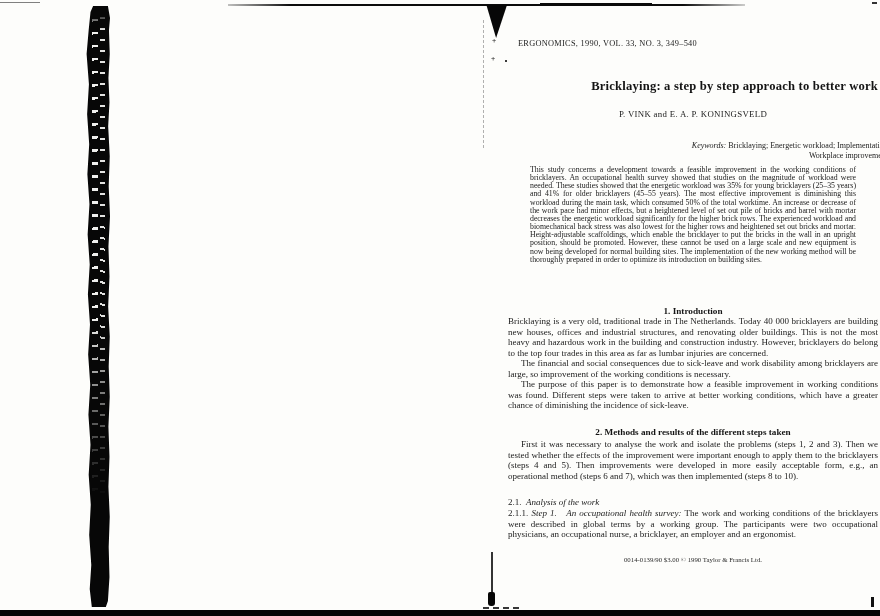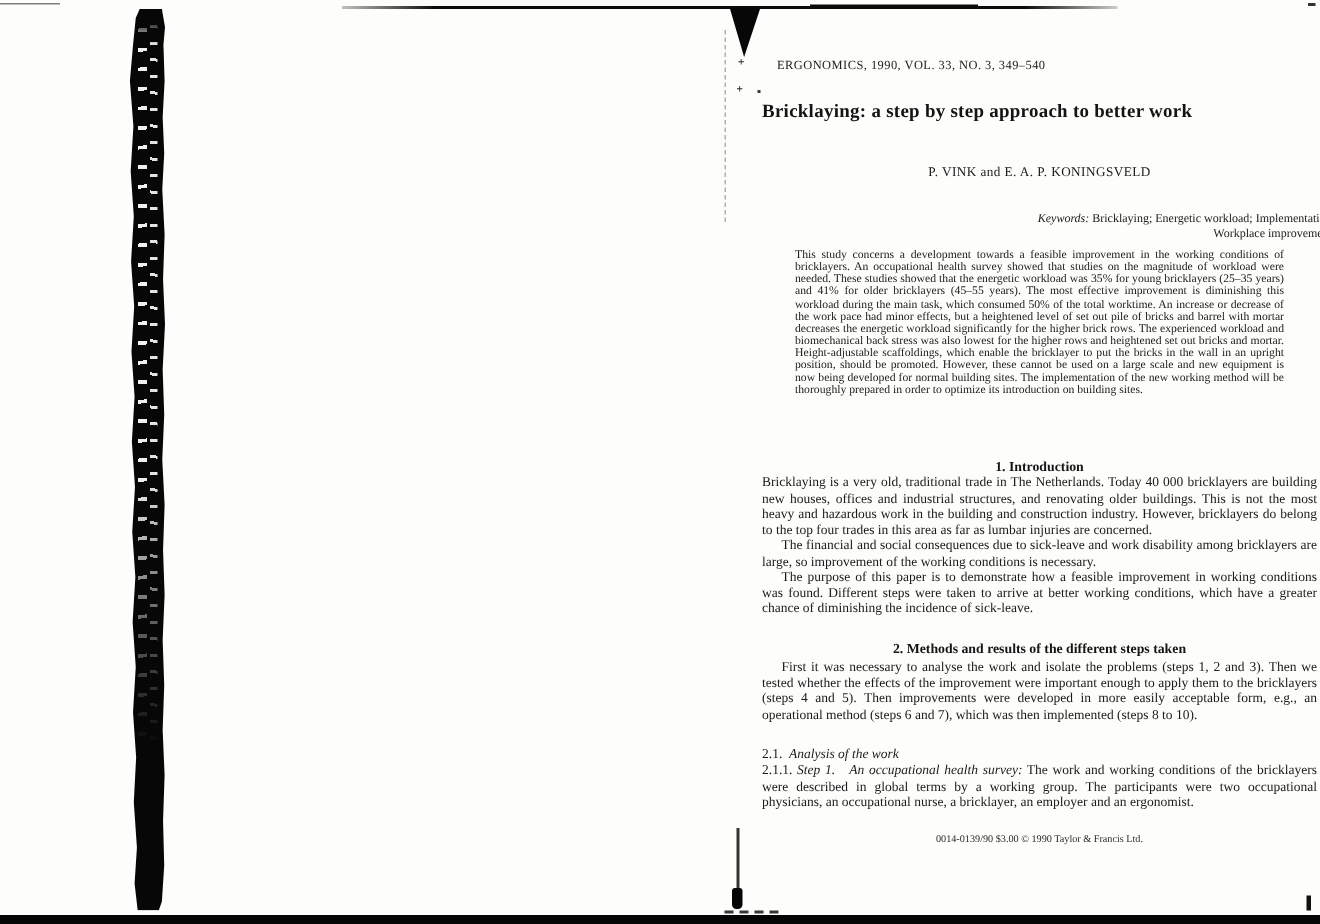--- a/index.html
+++ b/index.html
@@ -43,21 +43,21 @@
   .dash-h-bottom{position:absolute;left:483px;top:607px;width:36px;height:0;border-top:2px dashed #222;opacity:.9;}
   .bottom-band{position:absolute;left:0;top:610px;width:880px;height:6px;background:#050505;}
   .speck-topright{position:absolute;left:872px;top:2px;width:5px;height:2px;background:#333;}
   .tick-bottomright{position:absolute;left:871px;top:597px;width:3px;height:10px;background:#111;}
   
   .page{
     position:absolute;left:508px;top:0;width:370px;height:616px;
     filter:blur(.22px);
   }
   .journal-line{position:absolute;left:10px;top:39px;font-size:8.3px;letter-spacing:.3px;color:#222;}
-  .title{position:absolute;left:0;top:67px;width:100%;margin:0;text-align:left;
+  .title{position:absolute;left:0;top:79px;width:100%;margin:0;text-align:right;
     font-size:12.6px;font-weight:bold;letter-spacing:.2px;color:#141414;}
   .authors{position:absolute;left:0;top:109px;width:100%;text-align:center;font-size:8.8px;letter-spacing:.3px;}
   .affiliation{position:absolute;left:0;top:124px;width:100%;text-align:center;font-size:8.8px;}
   .keywords{position:absolute;left:12px;top:141px;width:100%;text-align:right;font-size:8px;line-height:9.6px;}
   .it{font-style:italic;}
   .abstract{position:absolute;left:22px;top:166px;width:326px;
     font-size:7.8px;line-height:8.15px;text-align:justify;color:#202020;}
   .sec-heading{position:absolute;left:0;width:100%;margin:0;text-align:center;
     font-size:9.2px;font-weight:bold;color:#151515;}
   .h-intro{top:306px;}

